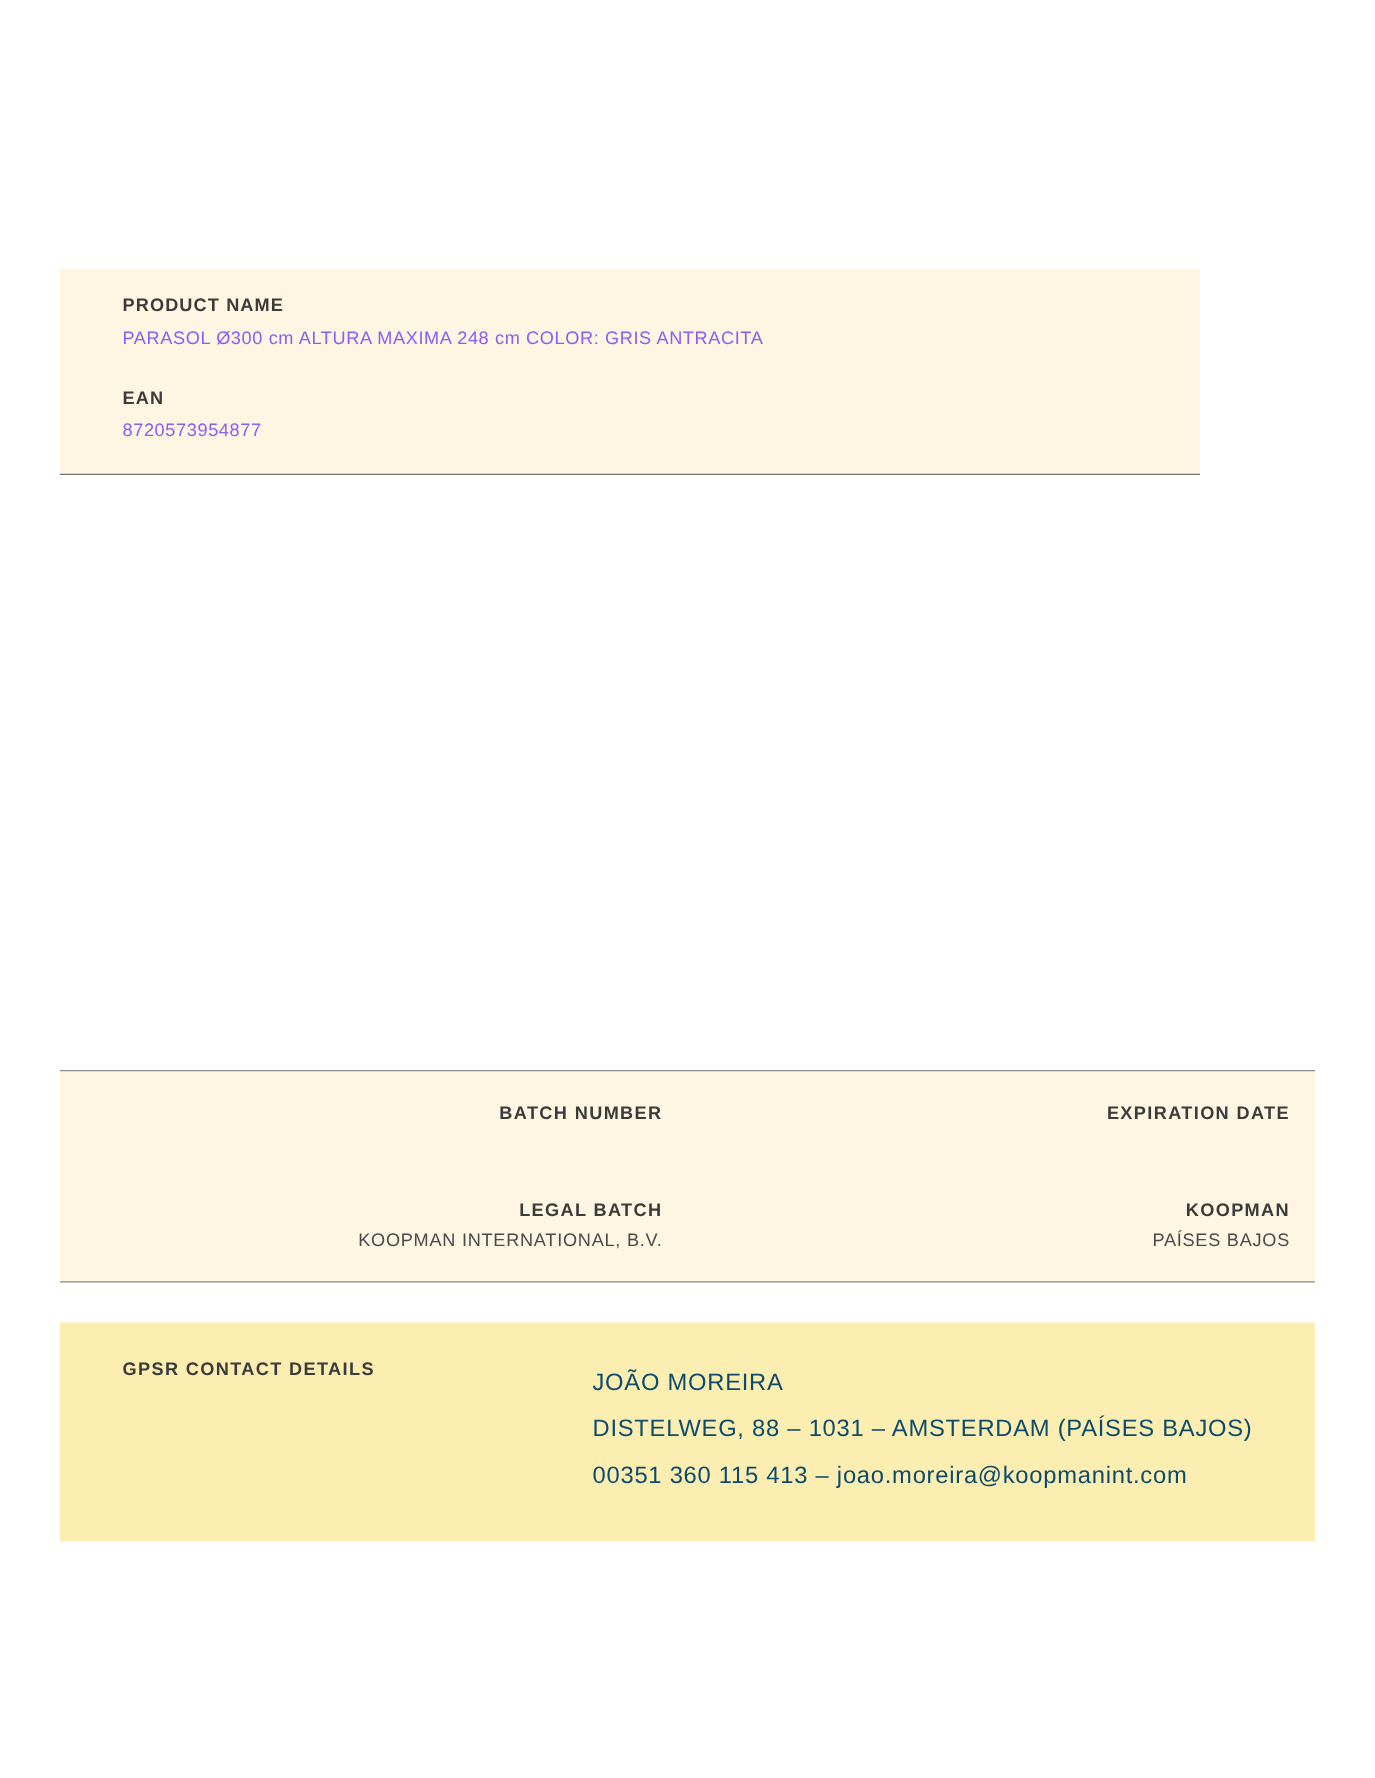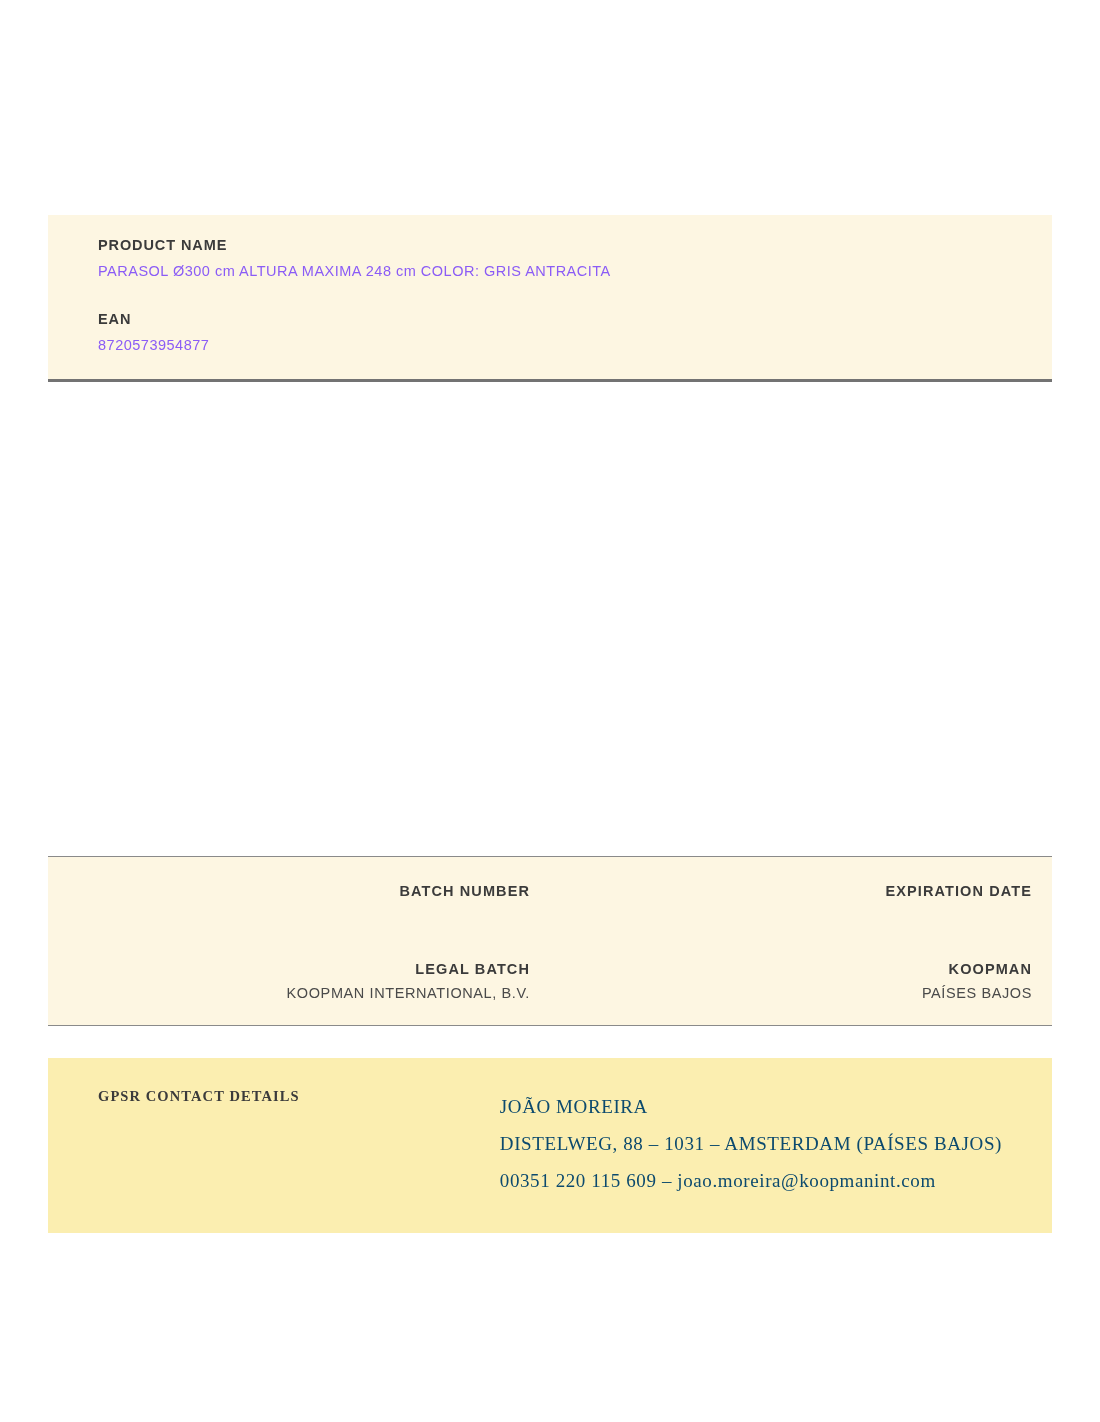--- a/index.html
+++ b/index.html
@@ -20,23 +20,23 @@
     width: 1100px;
     height: 1422px;
     box-sizing: border-box;
   }
 
   
   .product-block {
     position: absolute;
     left: 48px;
     top: 215px;
-    width: 1004px;
+    width: 912px;
     background: #fdf6e2;
-    border-bottom: 3px solid #737373;
+    border-bottom: 1px solid #737373;
     box-sizing: border-box;
     padding: 22px 50px 26px 50px;
   }
   .field-label {
     font-size: 14.5px;
     font-weight: bold;
     letter-spacing: 0.9px;
     color: #3b3b3b;
     margin: 0 0 10px 0;
   }
@@ -110,21 +110,20 @@
     position: absolute;
     left: 48px;
     top: 1058px;
     width: 1004px;
     background: #fbeeb0;
     box-sizing: border-box;
     padding: 30px 50px 34px 50px;
     display: flex;
     justify-content: space-between;
     align-items: flex-start;
-    font-family: Liberation Serif, serif;
   }
   .gpsr-title {
     font-size: 14.5px;
     font-weight: bold;
     letter-spacing: 1.1px;
     color: #3b3b3b;
     white-space: nowrap;
   }
   .gpsr-lines {
     text-align: left;
@@ -173,17 +172,17 @@
         <p class="val">PAÍSES BAJOS</p>
       </div>
     </div>
   </div>
 
   <div class="gpsr-block">
     <div class="gpsr-title">GPSR CONTACT DETAILS</div>
     <div class="gpsr-lines">
       <div>JOÃO MOREIRA</div>
       <div>DISTELWEG, 88 – 1031 – AMSTERDAM (PAÍSES BAJOS)</div>
-      <div>00351 220 115 609 – joao.moreira@koopmanint.com</div>
+      <div>00351 360 115 413 – joao.moreira@koopmanint.com</div>
     </div>
   </div>
 
 </div>
 
 </body></html>

